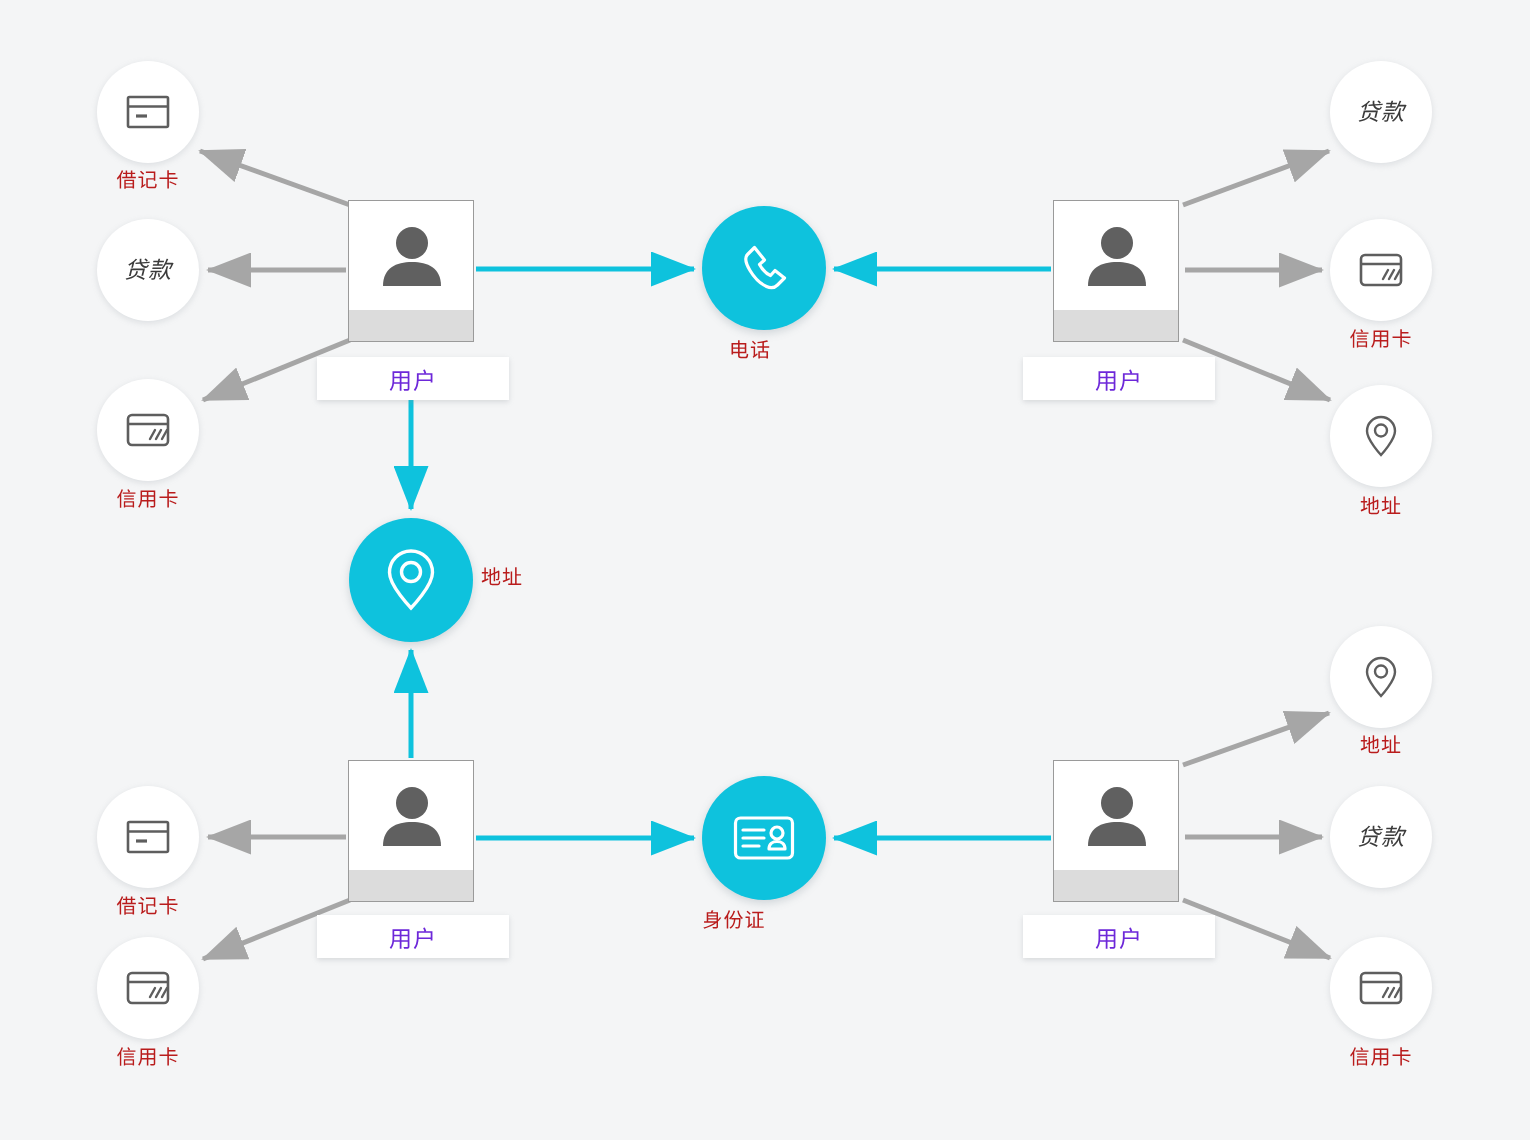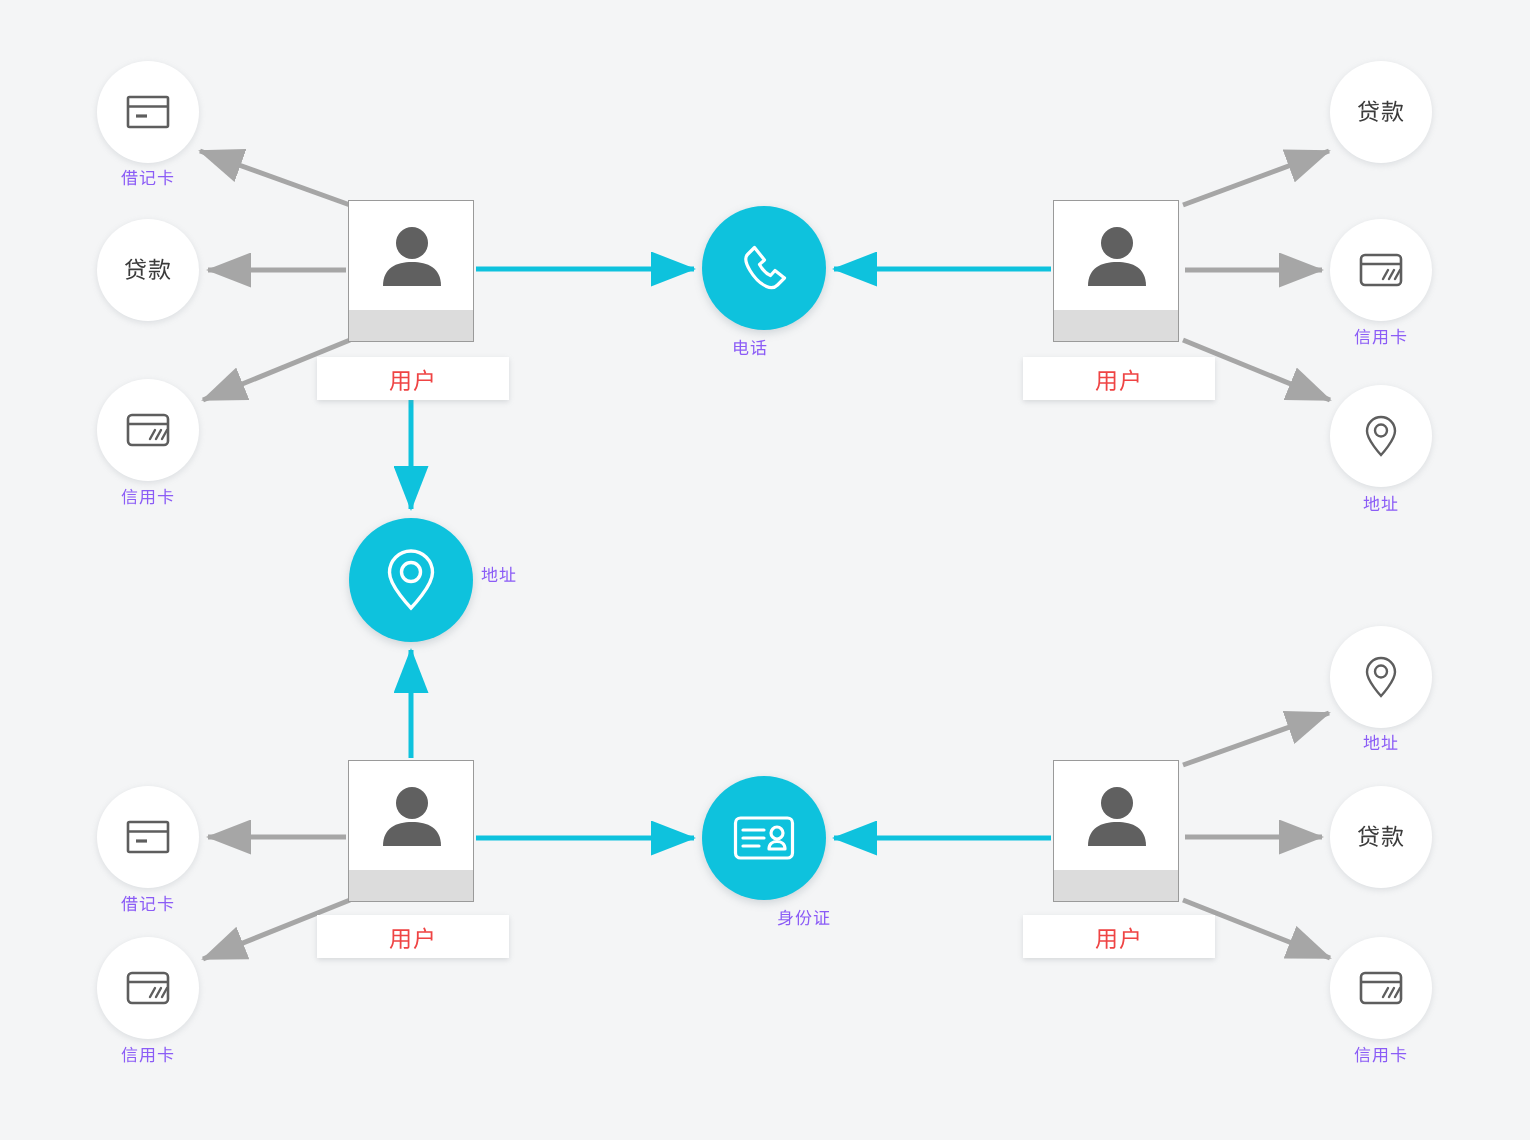--- a/index.html
+++ b/index.html
@@ -32,42 +32,43 @@
   .circle-node {
     position: absolute;
     border-radius: 50%;
     display: flex;
     align-items: center;
     justify-content: center;
   }
   .circle-node.white {
     background: #ffffff;
     box-shadow: 0 2px 6px rgba(130,140,150,0.22);
+    font-style: italic;
   }
   .circle-node.accent {
     box-shadow: 0 3px 9px rgba(100,120,130,0.26);
   }
   .circle-node .glyph {
     display: flex;
     align-items: center;
     justify-content: center;
     line-height: 0;
   }
   .circle-node .text-glyph {
     font-size: 23px;
     color: #3b3b3b;
     letter-spacing: 1px;
     line-height: 1;
   }
 
   
   .caption {
     position: absolute;
-    font-size: 17px;
-    color: #8b5cf6;
+    font-size: 20px;
+    color: #b91c1c;
     letter-spacing: 1px;
     white-space: nowrap;
     text-align: center;
     line-height: 1;
   }
 
   
   .user-node {
     position: absolute;
   }
@@ -103,21 +104,21 @@
   .user-label {
     position: absolute;
     width: 192px;
     height: 43px;
     background: #ffffff;
     box-shadow: 0 2px 5px rgba(140,148,156,0.28);
     display: flex;
     align-items: center;
     justify-content: center;
     font-size: 23px;
-    color: #ef4444;
+    color: #6d28d9;
     letter-spacing: 1px;
   }
 </style>
 </head>
 <body>
 
 <div id="graph-canvas">
 
   <svg id="edge-layer" viewBox="0 0 1530 1140" xmlns="http://www.w3.org/2000/svg">
     <defs>
@@ -281,21 +282,21 @@
       <svg width="62" height="48" viewBox="0 0 62 48">
         <rect x="2.5" y="4" width="57" height="40" rx="5" fill="none" stroke="#ffffff" stroke-width="3.2"></rect>
         <line x1="10" y1="16" x2="31" y2="16" stroke="#ffffff" stroke-width="3.2" stroke-linecap="round"></line>
         <line x1="10" y1="24" x2="31" y2="24" stroke="#ffffff" stroke-width="3.2" stroke-linecap="round"></line>
         <line x1="10" y1="32" x2="26" y2="32" stroke="#ffffff" stroke-width="3.2" stroke-linecap="round"></line>
         <circle cx="44" cy="19" r="6" fill="none" stroke="#ffffff" stroke-width="3.2"></circle>
         <path d="M36 35 C36 29.5 40 27.5 44 27.5 C48 27.5 52 29.5 52 35 Z" fill="none" stroke="#ffffff" stroke-width="3.2" stroke-linejoin="round"></path>
       </svg>
     </span>
   </div>
-  <div class="caption" style="left:734px; top:910px; width:140px;">身份证</div>
+  <div class="caption" style="left:664px; top:910px; width:140px;">身份证</div>
 
   <div class="user-node" style="left:348px; top:200px;">
     <div class="user-photo">
       <div class="avatar">
         <svg width="72" height="66" viewBox="0 0 72 66">
           <circle cx="36" cy="19" r="16" fill="#606060"></circle>
           <path d="M7 62 C7 44 20 38 36 38 C52 38 65 44 65 62 Z" fill="#606060"></path>
         </svg>
       </div>
       <div class="band"></div>

